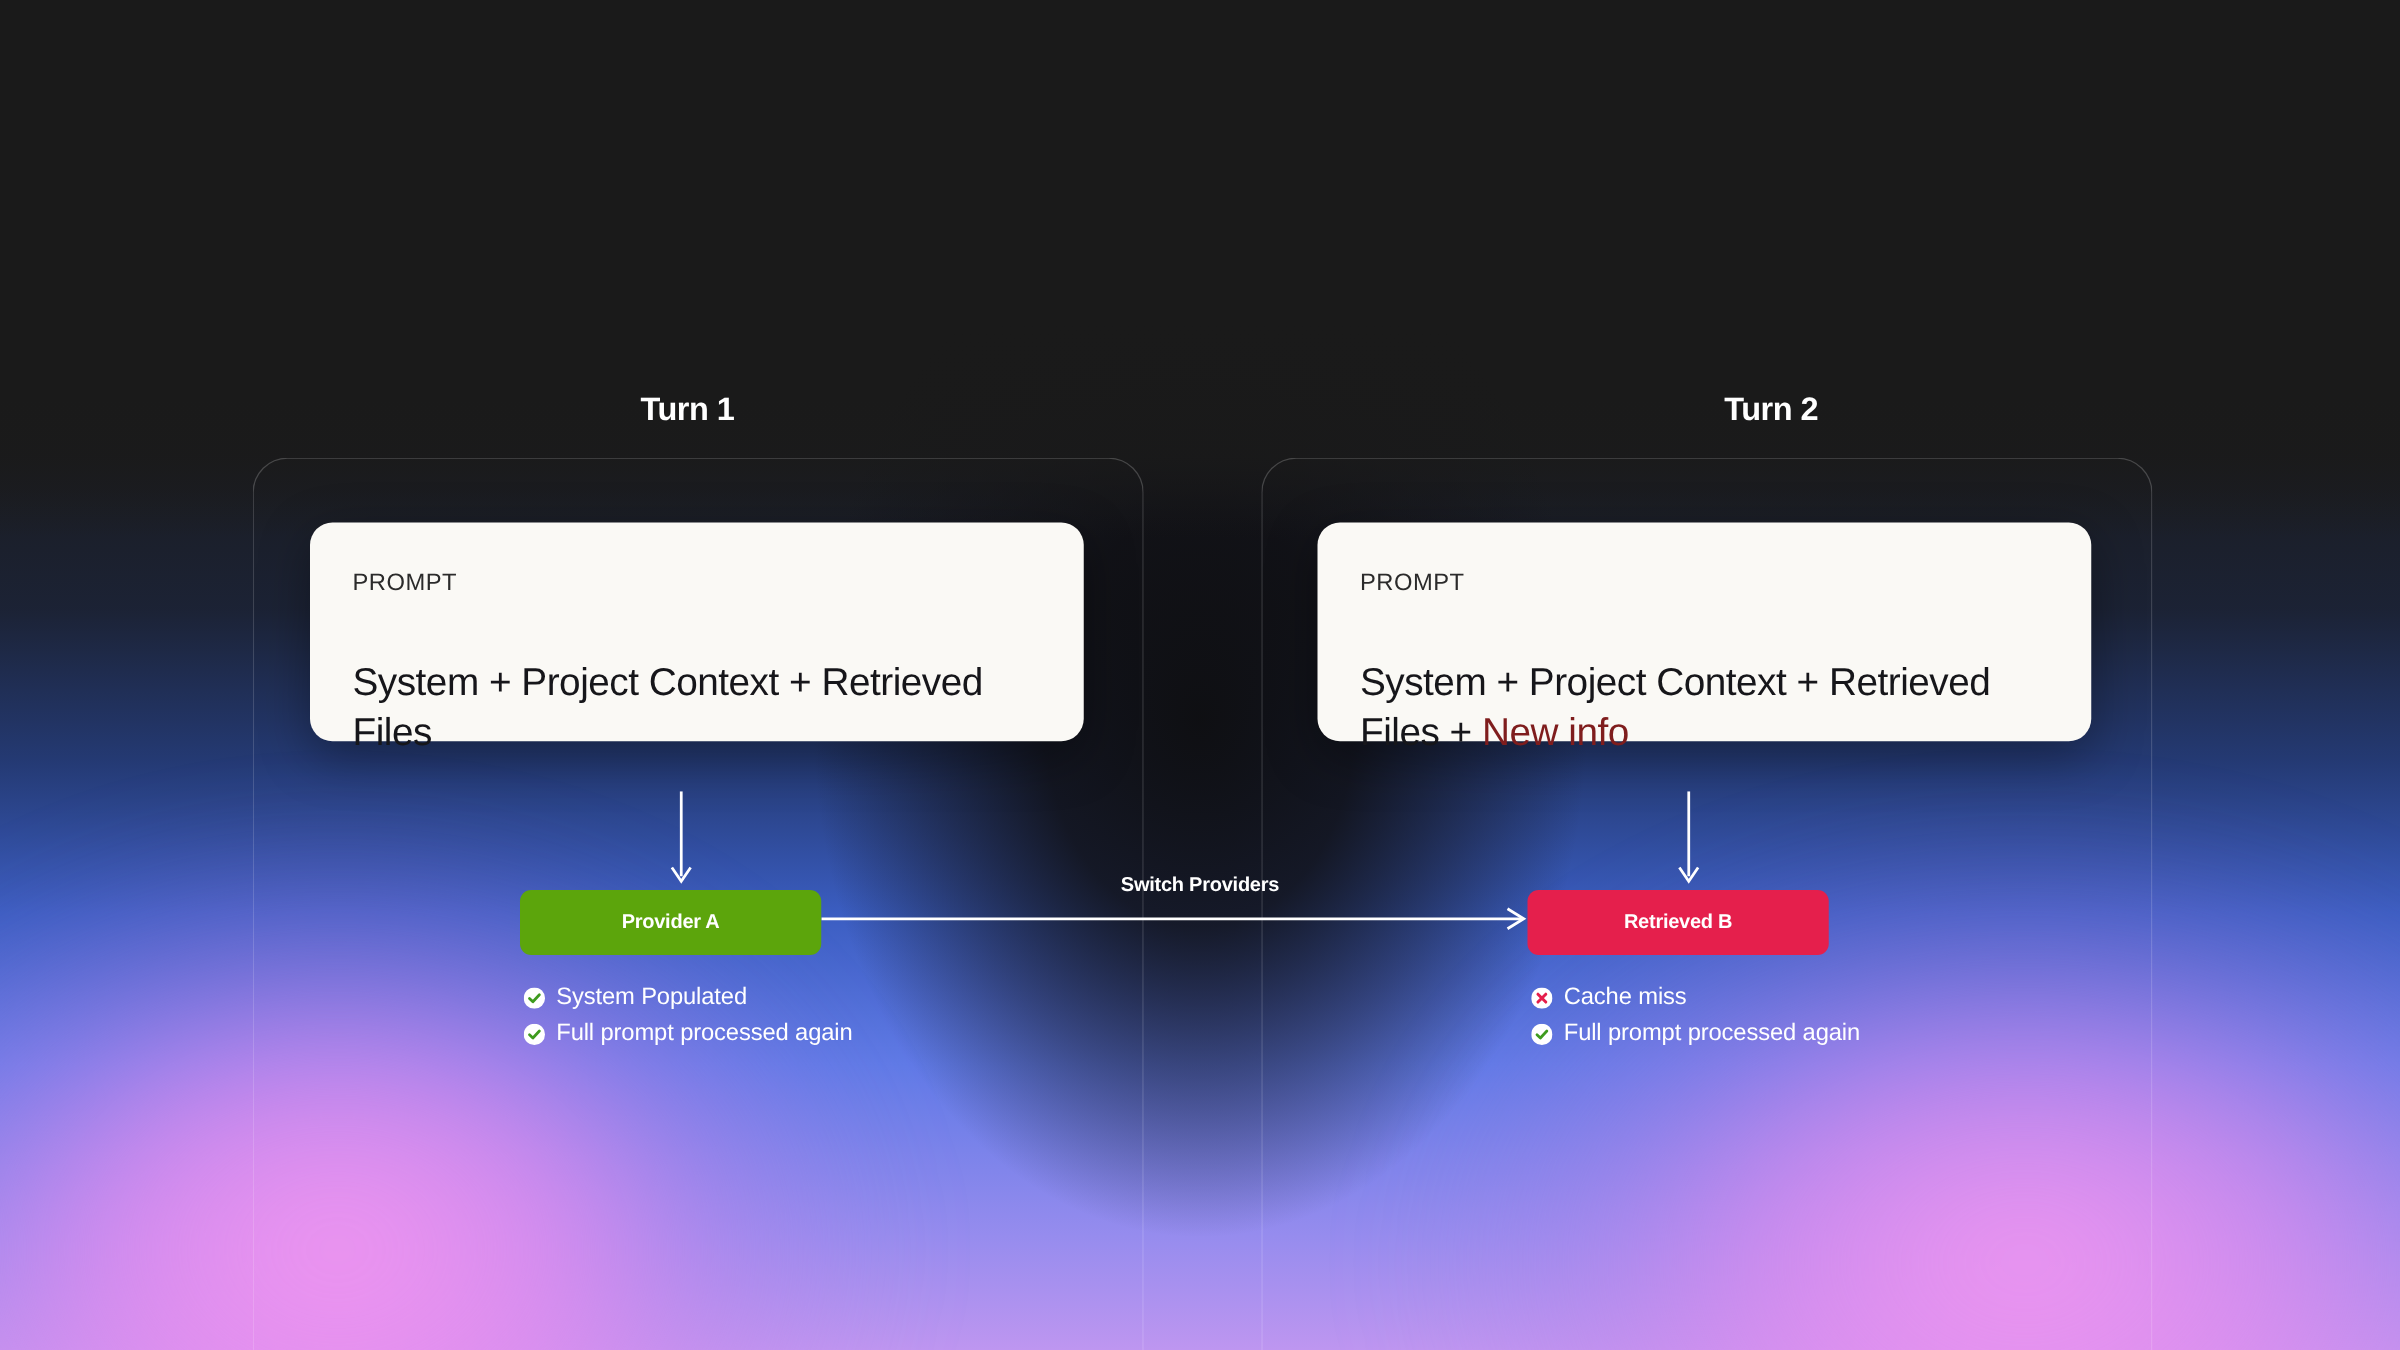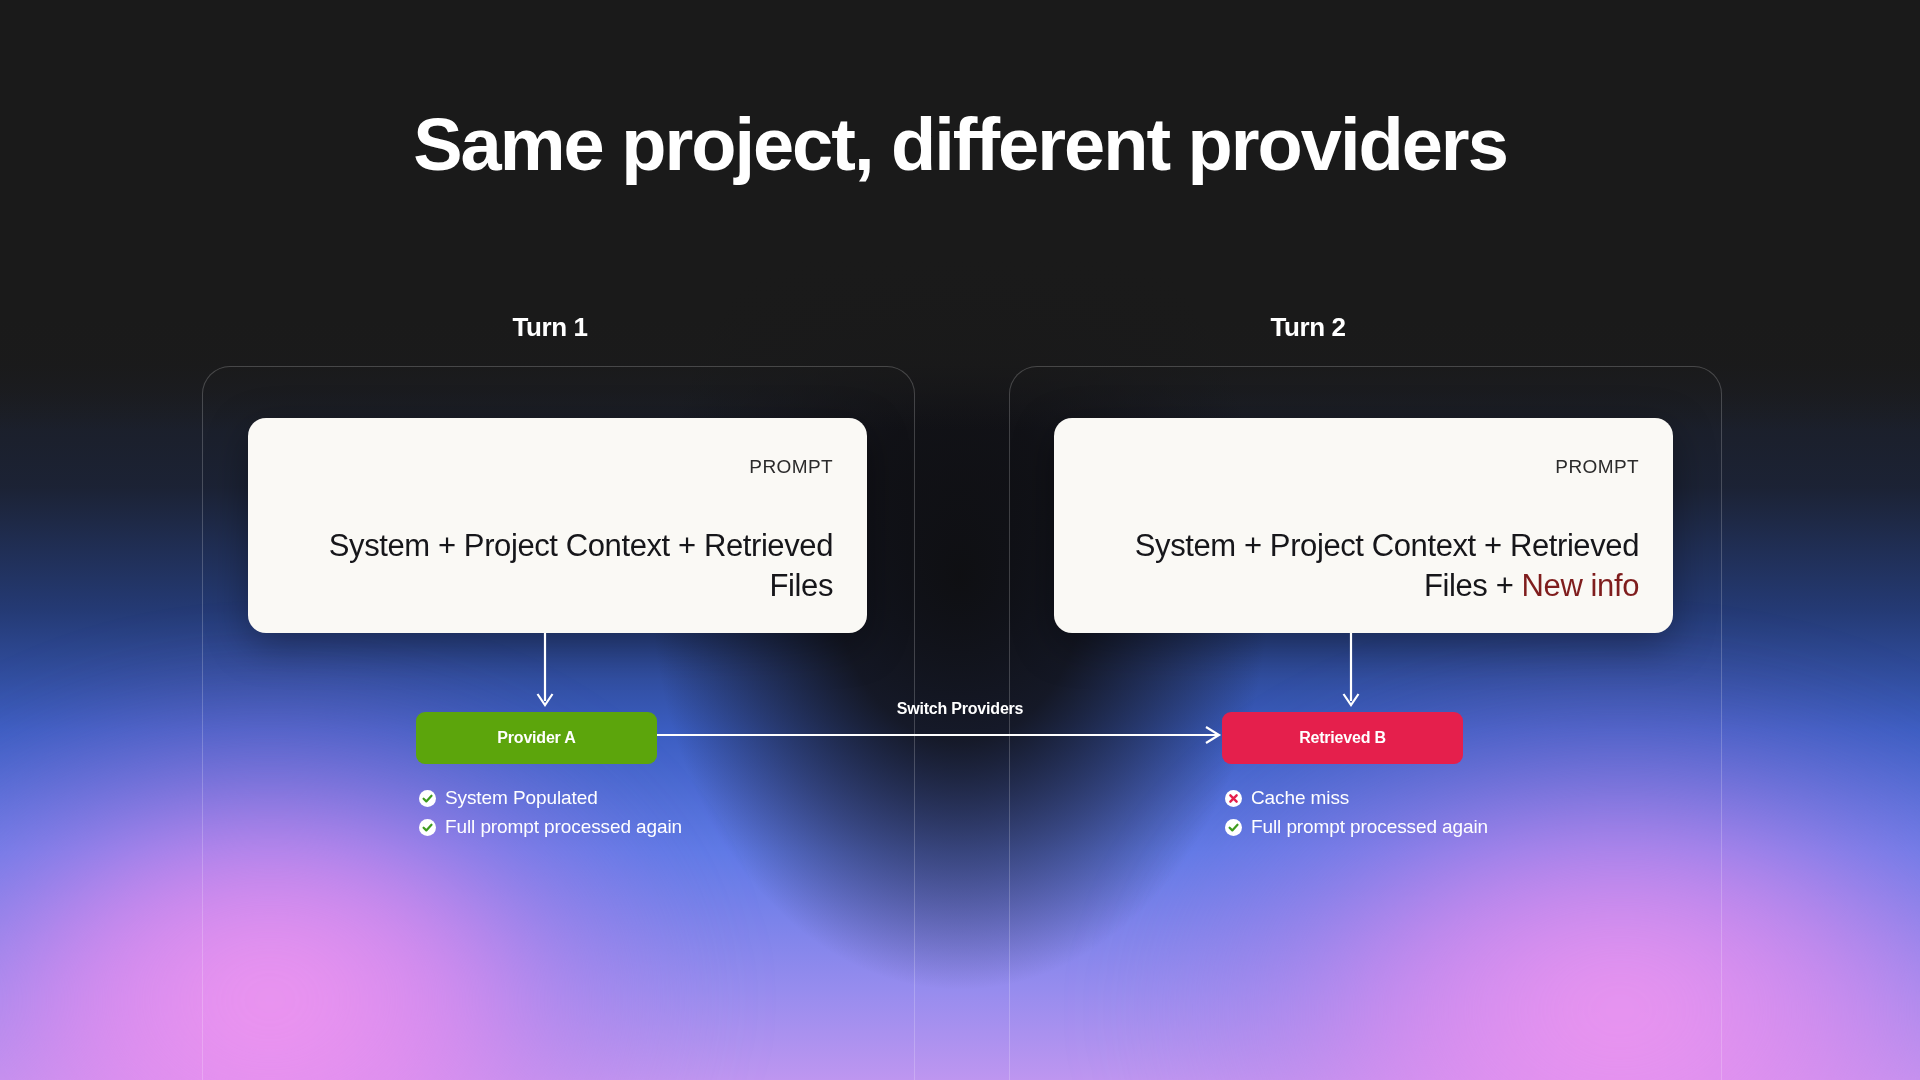--- a/index.html
+++ b/index.html
@@ -88,46 +88,45 @@
   .turn-label{
     position:absolute;
     color:#ffffff;
     font-size:26px;
     font-weight:700;
     letter-spacing:-0.4px;
     text-align:center;
     width:300px;
   }
   .turn-label.t1{ top:312px; left:400px; }
-  .turn-label.t2{ top:312px; left:1158px; }
+  .turn-label.t2{ top:312px; left:1267px; }
 
   
   .panel{
     position:absolute;
     top:366px;
     height:760px;
     border:1px solid rgba(255,255,255,0.20);
     border-bottom:none;
     border-radius:28px 28px 0 0;
     background:transparent;
   }
   .panel.p1{ left:202px;  width:713px; }
   .panel.p2{ left:1009px; width:713px; }
 
   
   .prompt-card{
     position:absolute;
     top:418px;
     width:619px;
-    height:215px;
+    height:175px;
     background:#FAF9F5;
     border-radius:18px;
     padding:38px 34px 0 34px;
     box-shadow:0 12px 40px rgba(0,0,0,0.35);
-    text-align:right;
   }
   .prompt-card.c1{ left:248px; }
   .prompt-card.c2{ left:1054px; }
 
   .prompt-kicker{
     color:#2b2b2b;
     font-size:19px;
     letter-spacing:0.4px;
     font-weight:400;
     margin-bottom:18px;
@@ -203,21 +202,20 @@
 
 <div class="bg-base"></div>
 <div class="bg-blue"></div>
 <div class="bg-pink-l"></div>
 <div class="bg-pink-r"></div>
 <div class="bg-vignette"></div>
 <div class="bg-topdark"></div>
 
 <div class="stage">
 
-  <div class="headline">Same project, different providers</div>
 
   <div class="turn-label t1">Turn 1</div>
   <div class="panel p1"></div>
 
   <div class="prompt-card c1">
     <div class="prompt-kicker">PROMPT</div>
     <div class="prompt-body"><span>System + Project Context + Retrieved Files</span></div>
   </div>
 
   <div class="down-arrow a1">

